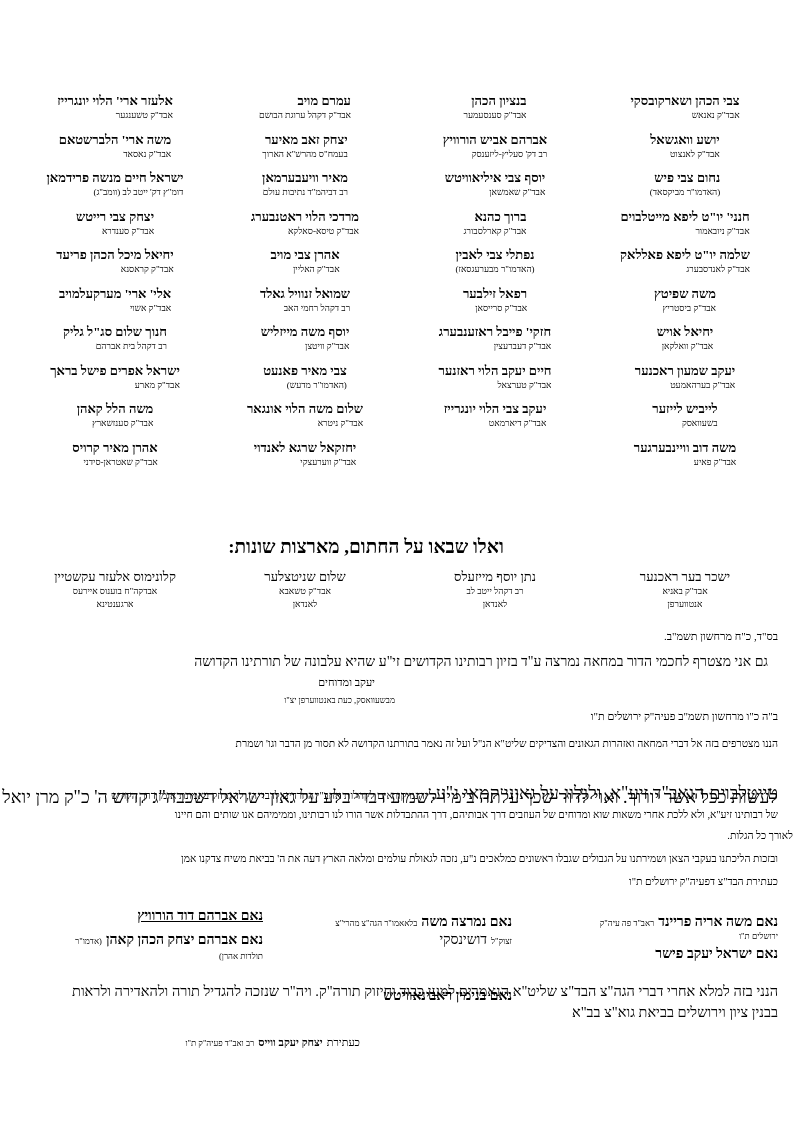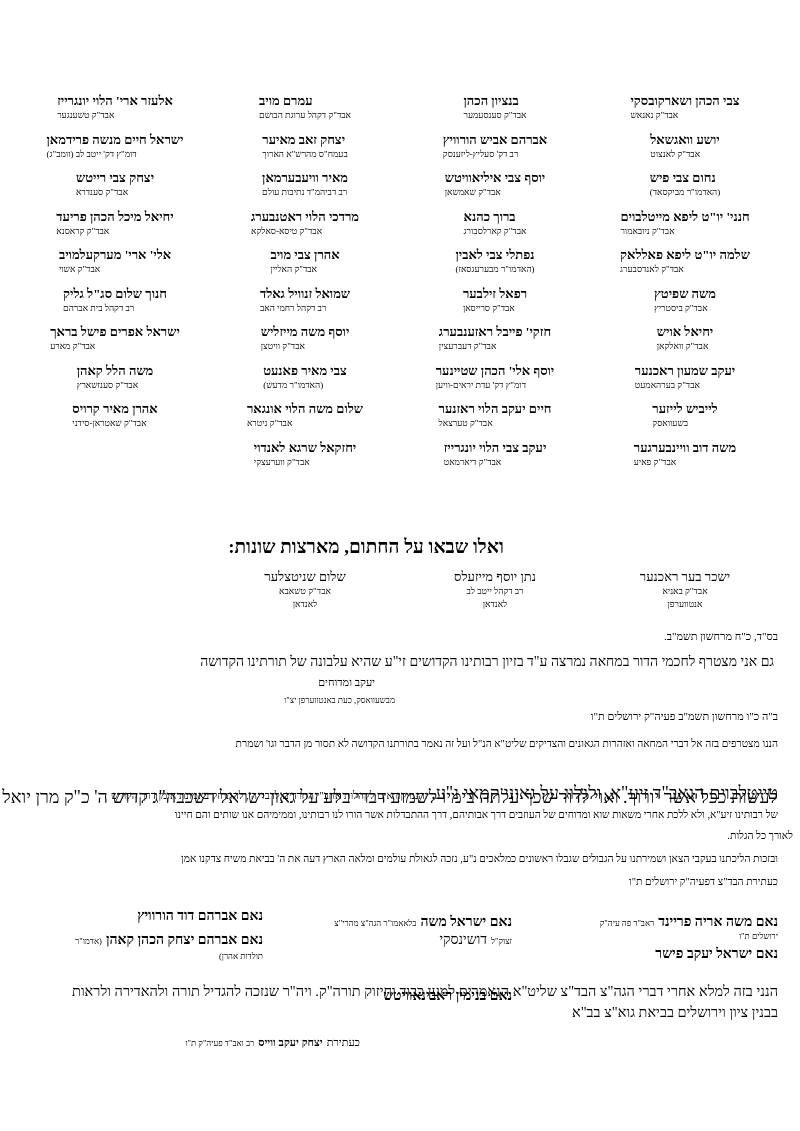--- a/index.html
+++ b/index.html
@@ -1,21 +1,21 @@
 <!DOCTYPE html>
 <html><head>
 <meta charset="utf-8">
 <style>
   html, body { margin:0; padding:0; background:#ffffff; }
   body { width:800px; height:1131px; position:relative; overflow:hidden; color:#000;
          font-family:"DejaVu Serif","Liberation Serif",serif; direction:rtl; }
   .page { position:absolute; left:0; top:0; width:800px; height:1131px; }
   .grid { position:absolute; top:92px; right:20px; width:760px; display:flex; flex-direction:row; }
   .col { width:190px; display:flex; flex-direction:column; align-items:center; }
-  .sig { text-align:left; height:38.5px; }
+  .sig { text-align:right; height:38.5px; }
   .sig .n { font-family:"Liberation Serif",serif; font-weight:bold; font-size:13px; line-height:17px; white-space:nowrap; }
   .sig .t { font-family:"Liberation Serif",serif; font-size:9px; line-height:13px; white-space:nowrap; }
   .heading { position:absolute; top:536px; left:0; width:732px; text-align:center;
              font-family:"Liberation Serif",serif; font-weight:bold; font-size:19px; }
   .grid2 { position:absolute; top:568px; right:20px; width:760px; display:flex; }
   .grid2 .sig2 { width:190px; text-align:center; }
   .sig2 .n { font-family:"Liberation Serif",serif; font-size:13px; line-height:17px; }
   .sig2 .t { font-family:"Liberation Serif",serif; font-size:9px; line-height:13px; }
   .p { position:absolute; font-family:"Liberation Serif",serif; white-space:nowrap; }
   .sm { font-size:11px; }
@@ -95,24 +95,20 @@
         </div>
       <div class="sig">
           <div class="n">רפאל זילבער</div>
           <div class="t">אבד"ק סרייסאן</div>
         </div>
       <div class="sig">
           <div class="n">חזקי' פייבל ראזענבערג</div>
           <div class="t">אבד"ק דעברעצין</div>
         </div>
       <div class="sig">
-          <div class="n">יוסף אלי' הכהן שטיינער</div>
-          <div class="t">דומ"ץ דק' עדת יראים-וויען</div>
-        </div>
-      <div class="sig">
           <div class="n">חיים יעקב הלוי ראזנער</div>
           <div class="t">אבד"ק טערצאל</div>
         </div>
       <div class="sig">
           <div class="n">יעקב צבי הלוי יונגרייז</div>
           <div class="t">אבד"ק דיארמאט</div>
         </div>
     </div>
     <div class="col">
       <div class="sig">
@@ -153,20 +149,24 @@
         </div>
       <div class="sig">
           <div class="n">יחזקאל שרגא לאנדוי</div>
           <div class="t">אבד"ק ווערעצקי</div>
         </div>
     </div>
     <div class="col">
       <div class="sig">
           <div class="n">אלעזר ארי' הלוי יונגרייז</div>
           <div class="t">אבד"ק טשענגער</div>
+        </div>
+      <div class="sig">
+          <div class="n">משה ארי' הלברשטאם</div>
+          <div class="t">אבד"ק נאסאד</div>
         </div>
       <div class="sig">
           <div class="n">ישראל חיים מנשה פרידמאן</div>
           <div class="t">דומ"ץ דק' ייטב לב (וומב"ג)</div>
         </div>
       <div class="sig">
           <div class="n">יצחק צבי רייטש</div>
           <div class="t">אבד"ק סענדרא</div>
         </div>
       <div class="sig">
@@ -207,45 +207,50 @@
     <div class="sig2">
         <div class="n">נתן יוסף מייזעלס</div>
         <div class="t">רב דקהל ייטב לב</div>
         <div class="t">לאנדאן</div>
       </div>
     <div class="sig2">
         <div class="n">שלום שניטצלער</div>
         <div class="t">אבד"ק טשאבא</div>
         <div class="t">לאנדאן</div>
       </div>
+    <div class="sig2">
+        <div class="n">קלונימוס אלעזר עקשטיין</div>
+        <div class="t">אבדקה"ח בוענוס איירעס</div>
+        <div class="t">ארגענטינא</div>
+      </div>
   </div>
 
   <div class="p sm" style="top:630px; right:22px;">בס"ד, כ"ח מרחשון תשמ"ב.</div>
-  <div class="p md" style="top:654px; right:26px;">גם אני מצטרף לחכמי הדור במחאה נמרצה ע"ד בזיון רבותינו הקדושים זי"ע שהיא עלבונה של תורתינו הקדושה</div>
+  <div class="p md" style="top:654px; right:32px;">גם אני מצטרף לחכמי הדור במחאה נמרצה ע"ד בזיון רבותינו הקדושים זי"ע שהיא עלבונה של תורתינו הקדושה</div>
   <div class="p sm" style="top:676px; right:425px;">יעקב ומדוחים</div>
   <div class="p xs" style="top:695px; right:405px;">מבשעוואסק, כעת באנטווערפן יצ"ו</div>
 
   <div class="p sm" style="top:710px; right:22px;">ב"ה כ"ו מרחשון תשמ"ב פעיה"ק ירושלים ת"ו</div>
   <div class="p" style="top:738px; right:22px; font-size:10.5px;margin-left:34px;"><span>הננו מצטרפים בזה אל דברי המחאה ואזהרות הגאונים והצדיקים שליט"א הנ"ל ועל זה נאמר בתורתנו הקדושה לא תסור מן הדבר וגו' ושמרת</span></div>
   <div class="p lg" style="top:787px; right:22px;">לעשות ככל אשר יורוך. ואוי לדור שכך עלתה בימיו לשמוע דברי בלע על גאון ישראל רשכבה"ג קדוש ה' כ"ק מרן יואל</div>
   <div class="p" style="top:783px; right:22px;"><span class="lg">טייטלבוים הגאב"ד זיע"א, ולגלוג על גאוני קמאי נ"ע.</span> <span style="font-size:10.5px;">והננו קוראים לקהלות אחב"י החרדים לדבר ה', להתחזק באמונת אומן דרך הקודש</span></div>
   <div class="p" style="top:809px; right:22px; font-size:10.5px;">של רבותינו זיע"א, ולא ללכת אחרי משאות שוא ומדוחים של העוזבים דרך אבותיהם, דרך ההתבדלות אשר הורו לנו רבותינו, וממימיהם אנו שותים והם חיינו</div>
   <div class="p" style="top:830px; right:7px; font-size:10.5px;">לאורך כל הגלות.</div>
   <div class="p" style="top:853px; right:22px; font-size:10.5px;">ובזכות הליכתנו בעקבי הצאן ושמירתנו על הגבולים שגבלו ראשונים כמלאכים נ"ע, נזכה לגאולת עולמים ומלאה הארץ דעה את ה' בביאת משיח צדקנו אמן</div>
   <div class="p" style="top:876px; right:22px; font-size:10.5px;">כעתירת הבד"צ דפעיה"ק ירושלים ת"ו</div>
 
   <div class="p" style="top:912px; right:22px;"><span class="md b">נאם משה אריה פריינד</span> <span class="xs">ראב"ד פה עיה"ק</span></div>
   <div class="p xs" style="top:931px; right:22px;">ירושלים ת"ו</div>
   <div class="p md b" style="top:946px; right:22px;">נאם ישראל יעקב פישר</div>
 
-  <div class="p" style="top:912px; right:288px;"><span class="md b">נאם ישראל משה</span> <span class="xs">בלאאמו"ר הגה"צ מהרי"צ</span></div>
+  <div class="p" style="top:912px; right:288px;"><span class="md b">נאם נמרצה משה</span> <span class="xs">בלאאמו"ר הגה"צ מהרי"צ</span></div>
   <div class="p" style="top:930px; right:288px;"><span class="xs">זצוק"ל</span> <span class="md">דושינסקי</span></div>
   <div class="p md b" style="top:952px; right:288px;margin-top:36px;">נאם בנימין ראבינאוויטש</div>
 
-  <div class="p md b" style="top:908px; right:537px;">נאם אברהם דוד הורוויץ</div>
+  <div class="p md b" style="top:908px; right:537px;text-decoration:underline;">נאם אברהם דוד הורוויץ</div>
   <div class="p" style="top:930px; right:537px;"><span class="md b">נאם אברהם יצחק הכהן קאהן</span> <span class="xs">(אדמו"ר</span></div>
   <div class="p xs" style="top:951px; right:537px;">תולדות אהרן)</div>
 
   <div class="p" style="top:983px; right:22px; font-size:14.5px;">הנני בזה למלא אחרי דברי הגה"צ הבד"צ שליט"א הנאמרים למען כבוד וחיזוק תורה"ק. ויה"ר שנזכה להגדיל תורה ולהאדירה ולראות</div>
   <div class="p" style="top:1004px; right:22px; font-size:14.5px;">בבנין ציון וירושלים בביאת גוא"צ בב"א</div>
   <div class="p" style="top:1032px; right:440px;"><span class="sm">כעתירת</span> <span class="sm b">יצחק יעקב ווייס</span> <span class="xs">רב ואב"ד פעיה"ק ת"ו</span></div>
 
 </div>
 
 </body></html>

